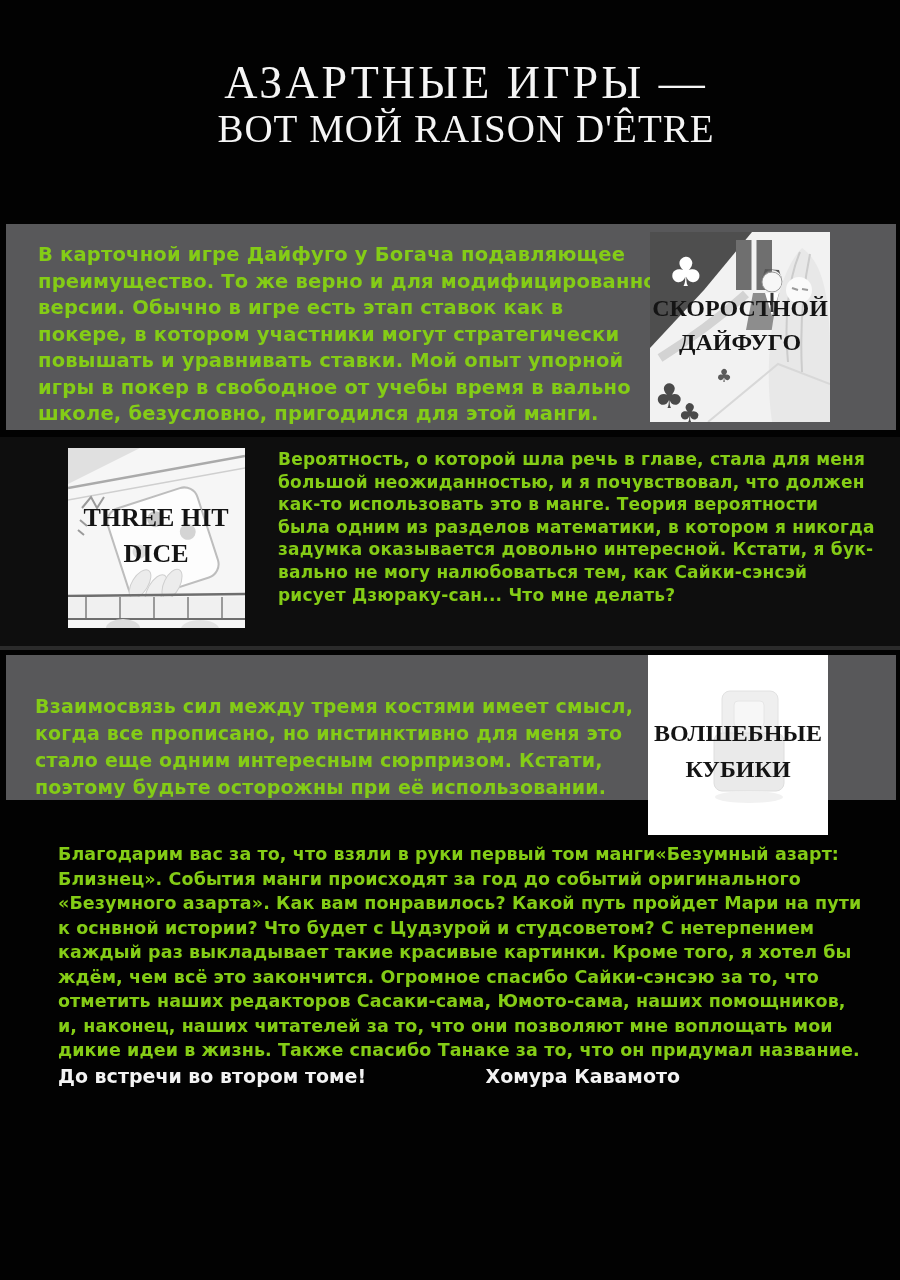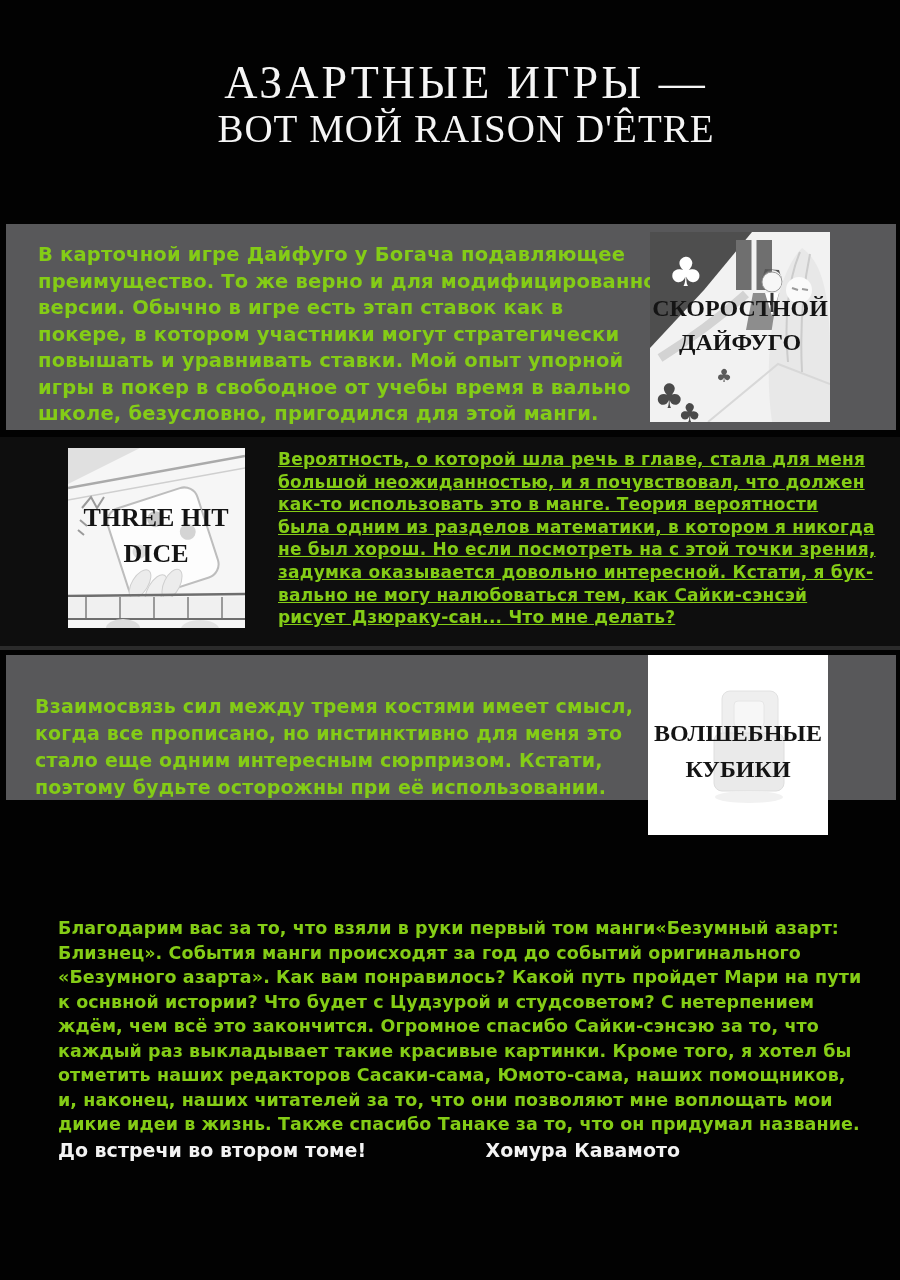--- a/index.html
+++ b/index.html
@@ -14,26 +14,26 @@
     font-family:"Liberation Serif",serif;font-weight:400;white-space:nowrap;
   }
   .title-line.l1{top:56px;font-size:46px;letter-spacing:3px;}
   .title-line.l2{top:106px;font-size:39px;letter-spacing:1px;}
   
   .sec{position:absolute;left:6px;width:890px;box-sizing:border-box;}
   .sec.gray{background:#58585a;}
   .sec1{top:224px;height:206px;}
   .sec2{top:437px;left:0;width:900px;height:213px;background:#0e0e0e;border-bottom:4px solid #2b2b2b;}
   .sec3{top:655px;height:145px;}
-  .sec4{top:894px;left:0;width:770px;height:300px;background:transparent;}
+  .sec4{top:820px;left:0;width:770px;height:300px;background:transparent;}
   
   .body-text{position:absolute;color:#84cc16;font-weight:bold;}
   .body-text div{white-space:nowrap;}
   .t-daifugo{left:32px;top:18px;font-size:19.5px;line-height:26.5px;letter-spacing:0.2px;}
-  .t-dice{left:278px;top:11px;font-size:17px;line-height:22.6px;letter-spacing:0.2px;text-decoration:underline;}
+  .t-dice{left:278px;top:11px;font-size:17px;line-height:22.6px;letter-spacing:0.2px;}
   .t-magic{left:29px;top:38px;font-size:19px;line-height:27px;letter-spacing:0.2px;}
   .t-afterword{left:58px;top:22px;font-size:17.5px;line-height:24.5px;letter-spacing:0.1px;}
   .signoff{
     position:absolute;left:58px;right:90px;top:245px;display:flex;justify-content:space-between;
     color:#f3f3f3;font-weight:bold;font-size:19px;
   }
   
   .panel{position:absolute;display:block;}
   .panel1{left:644px;top:8px;width:180px;height:190px;}
   .panel2{left:68px;top:11px;width:177px;height:180px;}
@@ -119,21 +119,20 @@
       <ellipse cx="132" cy="181" rx="19" ry="9" fill="#e2e2e2"></ellipse>
       <text class="panel-label" x="88" y="78" text-anchor="middle" font-size="26">THREE HIT</text>
       <text class="panel-label" x="88" y="114" text-anchor="middle" font-size="26">DICE</text>
     </svg>
 
     <div class="body-text t-dice">
         <div>Вероятность, о которой шла речь в главе, стала для меня</div>
         <div>большой неожиданностью, и я почувствовал, что должен</div>
         <div>как-то использовать это в манге. Теория вероятности</div>
         <div>была одним из разделов математики, в котором я никогда</div>
-        <div>не был хорош. Но если посмотреть на с этой точки зрения,</div>
         <div>задумка оказывается довольно интересной. Кстати, я бук-</div>
         <div>вально не могу налюбоваться тем, как Сайки-сэнсэй</div>
         <div>рисует Дзюраку-сан... Что мне делать?</div>
       </div>
   </section>
 
   <section class="sec gray sec3">
     <div class="body-text t-magic">
         <div>Взаимосвязь сил между тремя костями имеет смысл,</div>
         <div>когда все прописано, но инстинктивно для меня это</div>
@@ -153,22 +152,22 @@
       <text class="panel-label" x="90" y="122" text-anchor="middle" font-size="24">КУБИКИ</text>
     </svg>
   </section>
 
   <section class="sec sec4">
     <div class="body-text t-afterword">
         <div>Благодарим вас за то, что взяли в руки первый том манги«Безумный азарт:</div>
         <div>Близнец». События манги происходят за год до событий оригинального</div>
         <div>«Безумного азарта». Как вам понравилось? Какой путь пройдет Мари на пути</div>
         <div>к оснвной истории? Что будет с Цудзурой и студсоветом? С нетерпением</div>
+        <div>каждый раз выкладывает такие красивые картинки. Кроме того, я хотел бы</div>
         <div>ждём, чем всё это закончится. Огромное спасибо Сайки-сэнсэю за то, что</div>
-        <div>каждый раз выкладывает такие красивые картинки. Кроме того, я хотел бы</div>
         <div>отметить наших редакторов Сасаки-сама, Юмото-сама, наших помощников,</div>
         <div>и, наконец, наших читателей за то, что они позволяют мне воплощать мои</div>
         <div>дикие идеи в жизнь. Также спасибо Танаке за то, что он придумал название.</div>
       </div>
     <div class="signoff">
       <span>До встречи во втором томе!</span>
       <span>Хомура Кавамото</span>
     </div>
   </section>
 

